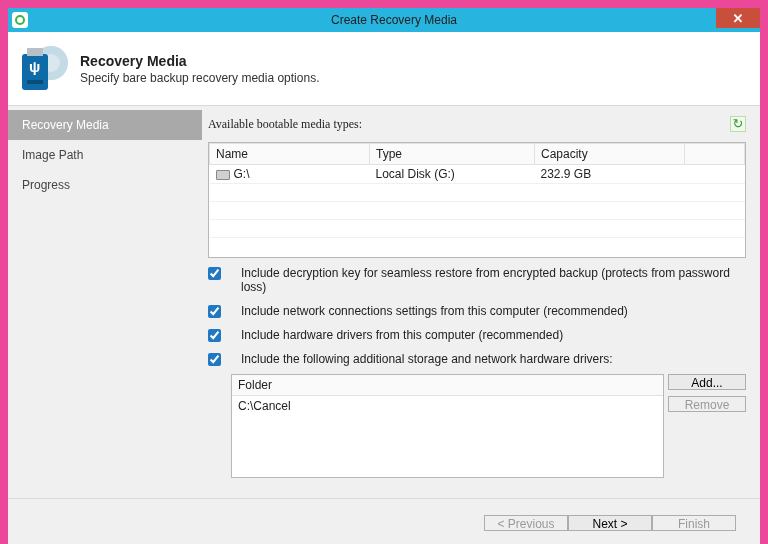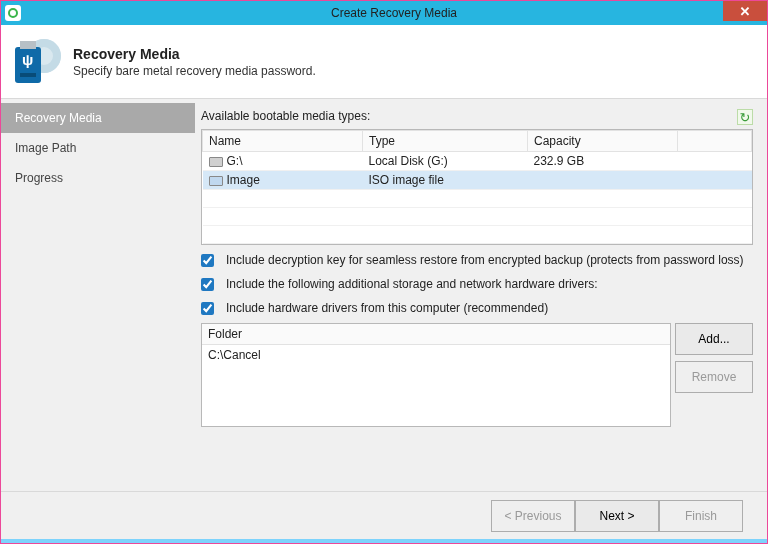--- a/index.html
+++ b/index.html
@@ -1,19 +1,19 @@
 <!DOCTYPE html>
 <html><head>
 <meta charset="utf-8">
 <style>
   * { box-sizing: border-box; }
   html, body { margin: 0; padding: 0; width: 768px; height: 544px; font-family: "Segoe UI", Tahoma, sans-serif; font-size: 12px; color: #222; }
   body { background: #fff; }
 
-  .chrome { width: 768px; height: 544px; border: 1px solid #ec4899; background: #7dd3fc; position: relative; }
+  .chrome { width: 768px; height: 544px; border: 8px solid #ec4899; background: #7dd3fc; position: relative; }
 
   
   .titlebar { height: 24px; background: #27b5e0; display: flex; align-items: center; position: relative; }
   .titlebar .sys-icon { width: 16px; height: 16px; margin-left: 4px; background: #fff; border-radius: 3px; position: relative; }
   .titlebar .sys-icon:before { content: ""; position: absolute; inset: 3px; border: 2px solid #3ab54a; border-radius: 50%; }
   .titlebar .title { flex: 1; text-align: center; color: #222; font-size: 12px; }
   .titlebar .close { width: 44px; height: 20px; background: #c94f3d; color: #fff; display: flex; align-items: center; justify-content: center; position: absolute; right: 0; top: 0; font-weight: bold; font-size: 13px; cursor: pointer; }
 
   
   .header { height: 74px; background: #fff; border-bottom: 1px solid #d9d9d9; display: flex; align-items: center; padding-left: 14px; }
@@ -28,41 +28,41 @@
 
   .body { display: flex; height: 392px; background: #f0f0f0; }
 
   
   .nav { width: 194px; padding-top: 4px; }
   .nav .step { padding: 8px 14px; font-size: 12px; color: #444; cursor: pointer; }
   .nav .step.active { background: #a9a9a9; color: #fff; }
 
   
   .main { flex: 1; padding: 10px 14px 0 6px; display: flex; flex-direction: column; }
-  .sec-label { display: flex; justify-content: space-between; margin-bottom: 4px; }
+  .sec-label { display: flex; align-items: center; justify-content: space-between; margin-bottom: 10px; font-family: Liberation Serif, serif; }
   .refresh-icon { width: 16px; height: 16px; display: inline-flex; align-items: center; justify-content: center; color: #3a9b3a; font-size: 13px; cursor: pointer; border:1px solid #bcdca8; background:#f1f9ec; }
 
   .grid { border: 1px solid #b8b8b8; background: #fff; height: 116px; overflow: hidden; }
   .grid table { width: 100%; border-collapse: collapse; table-layout: fixed; padding-left: 24px; }
   .grid th { text-align: left; font-weight: normal; padding: 3px 6px; border: 1px solid #e2e2e2; background: #fafafa; font-size: 12px; }
   .grid td { padding: 2px 6px; font-size: 12px; height: 18px; border-bottom: 1px solid #f0f0f0; }
   .grid tr.selected td { background: #d6e8f7; }
   .drive-icon { display:inline-block; width:14px; height:10px; background:#d0d0d0; border:1px solid #888; margin-right:4px; vertical-align:middle; border-radius:1px; position:relative;}
   .drive-icon.iso { background:#c0d8ef; }
 
-  .chk { display: flex; align-items: flex-start; gap: 12px; margin: 8px 0 2px 0; }
+  .chk { display: flex; align-items: flex-start; gap: 20px; margin: 8px 0 2px 0; }
   .chk input { margin: 1px 0 0 0; accent-color: #1f78c1; }
   .chk label { font-size: 12px; }
 
-  .drv-row { display: flex; gap: 4px; margin-top: 6px; height: 104px; }
+  .drv-row { display: flex; gap: 4px; margin-top: 6px; height: 104px; margin-left: 23px; }
   .folder-grid { flex: 1; border: 1px solid #b8b8b8; background: #fff; }
   .folder-grid .hdr { padding: 3px 6px; border-bottom: 1px solid #e2e2e2; background: #fafafa; }
   .folder-grid .row { padding: 3px 6px; }
   .btn-col { width: 78px; display: flex; flex-direction: column; gap: 6px; }
-  .btn { height: 32px; border: 1px solid #adadad; background: #eaeaea; font-size: 12px; cursor: pointer; }
+  .btn { height: 16px; border: 1px solid #adadad; background: #eaeaea; font-size: 12px; cursor: pointer; }
   .btn:disabled { color: #9a9a9a; background: #efefef; cursor: default; }
 
   
   .footer { height: 48px; border-top: 1px solid #d9d9d9; display: flex; align-items: center; justify-content: flex-end; padding: 0 14px; gap: 0; background:#f0f0f0; }
   .footer .btn { width: 84px; }
   .gap { width: 10px; }
 </style>
 </head>
 <body>
 
@@ -77,21 +77,21 @@
   <div class="header">
     <div class="big-icon">
       <div class="disc"></div>
       <div class="usb">
           <span class="psi">ψ</span>
           <span class="slot"></span>
         </div>
     </div>
     <div>
       <h1>Recovery Media</h1>
-      <p>Specify bare metal recovery media password.</p>
+      <p>Specify bare backup recovery media options.</p>
     </div>
   </div>
 
   <div class="body">
     <div class="nav">
       <div class="step active">Recovery Media</div>
       <div class="step">Image Path</div>
       <div class="step">Progress</div>
     </div>
 
@@ -117,26 +117,20 @@
               <th></th>
             </tr>
           </thead>
           <tbody>
             <tr>
               <td><span class="drive-icon"></span><span>G:\</span></td>
               <td>Local Disk (G:)</td>
               <td>232.9 GB</td>
               <td></td>
             </tr>
-            <tr class="selected">
-              <td><span class="drive-icon iso"></span><span>Image</span></td>
-              <td>ISO image file</td>
-              <td></td>
-              <td></td>
-            </tr>
             <tr>
                 <td></td>
                 <td></td>
                 <td></td>
                 <td></td>
               </tr>
             <tr>
                 <td></td>
                 <td></td>
                 <td></td>
@@ -151,25 +145,29 @@
           </tbody>
         </table>
       </div>
 
       <div class="chk">
         <input type="checkbox" checked="" style="">
         <label>Include decryption key for seamless restore from encrypted backup (protects from password loss)</label>
       </div>
       <div class="chk">
         <input type="checkbox" checked="" style="">
-        <label>Include the following additional storage and network hardware drivers:</label>
+        <label>Include network connections settings from this computer (recommended)</label>
       </div>
       <div class="chk">
         <input type="checkbox" checked="" style="">
         <label>Include hardware drivers from this computer (recommended)</label>
+      </div>
+      <div class="chk">
+        <input type="checkbox" checked="" style="">
+        <label>Include the following additional storage and network hardware drivers:</label>
       </div>
 
       <div class="drv-row">
         <div class="folder-grid">
           <div class="hdr">Folder</div>
           <div class="row">C:\Cancel</div>
         </div>
         <div class="btn-col">
           <button class="btn">Add...</button>
           <button class="btn" disabled="">Remove</button>

